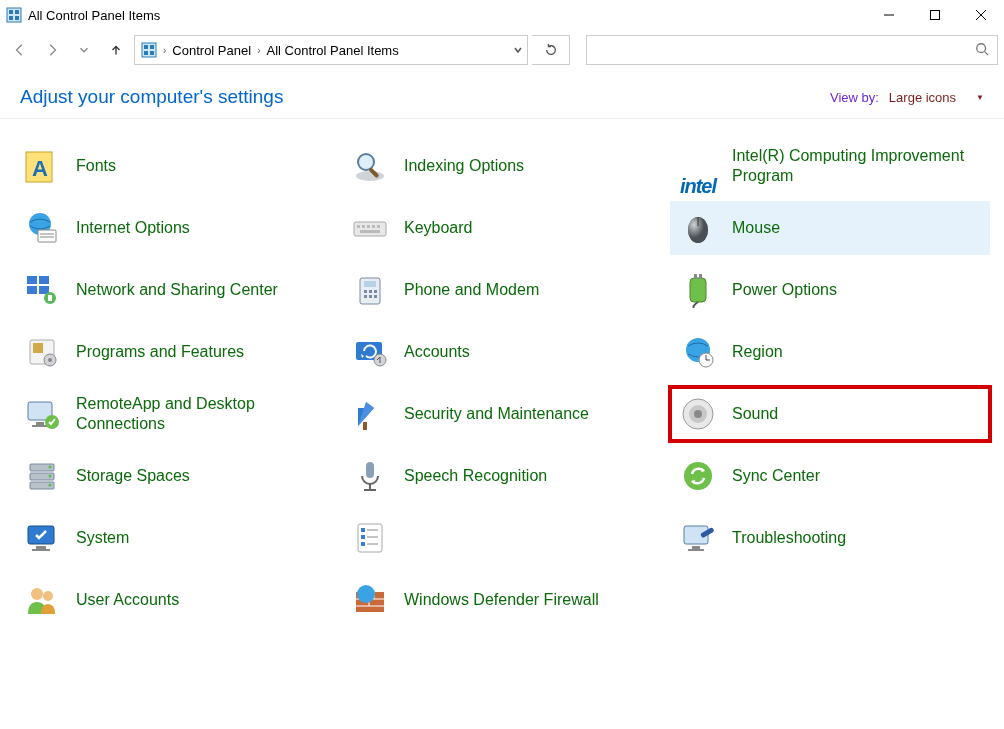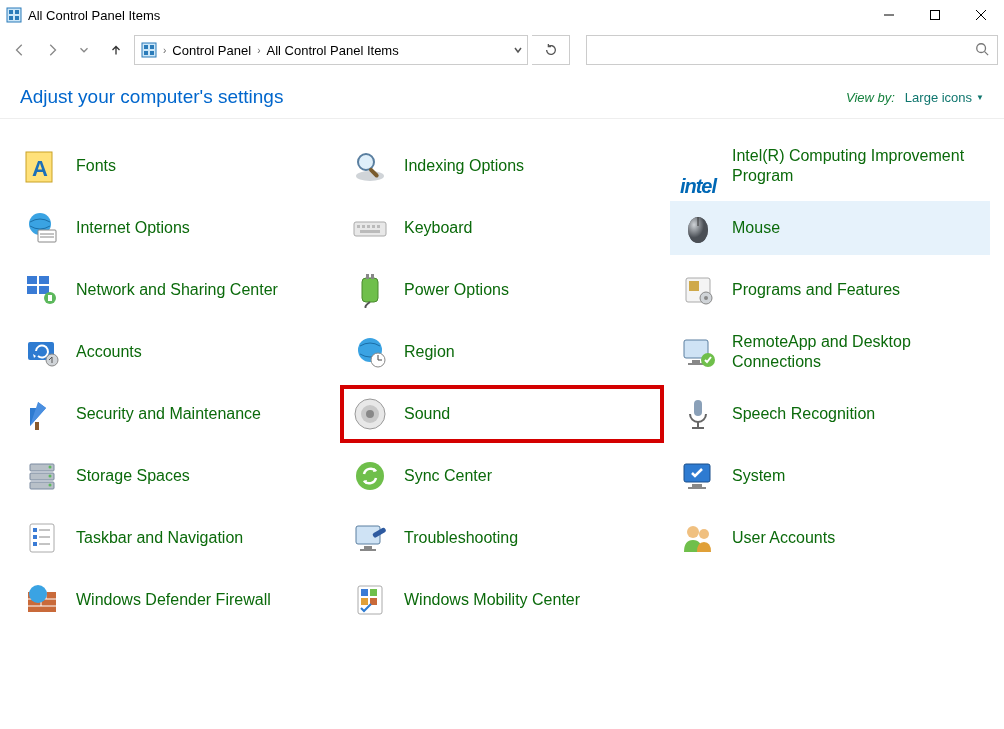--- a/index.html
+++ b/index.html
@@ -25,22 +25,22 @@
   .refresh-box { width: 38px; height: 30px; border: 1px solid #ccc; border-left: none; display: flex; align-items: center; justify-content: center; }
   .refresh-box svg { width: 14px; height: 14px; fill: none; stroke: #555; stroke-width: 1.5; }
   .searchbox { flex: 1; height: 30px; border: 1px solid #ccc; margin-left: 12px; display: flex; align-items: center; padding: 0 8px; }
   .searchbox input { flex: 1; border: none; outline: none; font-size: 13px; background: transparent; }
   .searchbox .mag { color: #888; }
 
   
   .headerstrip { display: flex; padding: 16px 20px 10px 20px; }
   .adjust { color: #0066cc; font-size: 19px; }
   .viewby-wrap { margin-left: auto; display: flex; align-items: center; gap: 10px; font-size: 13px; }
-  .viewby-label { color: #15803d; font-style: italic; }
-  .viewby-val { color: #0f766e; display: flex; align-items: center; gap: 4px; }
+  .viewby-label { color: #6d28d9; }
+  .viewby-val { color: #7f1d1d; display: flex; align-items: center; gap: 20px; }
   .viewby-val .tri { font-size: 8px; }
 
   .divider { height: 1px; background: #eee; margin: 0 0 8px 0; }
 
   
   .grid { padding: 12px 14px; display: grid; grid-template-columns: repeat(3, 1fr); column-gap: 8px; row-gap: 8px; align-items: start; }
   .item { display: flex; align-items: center; gap: 14px; padding: 6px 8px; min-height: 54px; position: relative; }
   .item.hover { background: #e6f2fb; }
   .item .ico { width: 40px; height: 40px; flex: 0 0 40px; display: flex; align-items: center; justify-content: center; }
   .item .label { color: #0b6a0b; font-size: 16px; line-height: 1.25; }
@@ -231,20 +231,35 @@
           <rect x="15" y="14" width="10" height="8" fill="#3a7bd5"></rect>
           <circle cx="26" cy="26" r="6" fill="#5cb85c"></circle>
           <rect x="24" y="23" width="4" height="6" fill="#fff"></rect>
         </svg>
       </span>
       <span class="label">Network and Sharing Center</span>
     </div>
     <div class="item">
       <span class="ico">
         <svg viewBox="0 0 36 36">
+          <rect x="8" y="6" width="20" height="26" rx="2" fill="#e8eef4" stroke="#7a8aa0"></rect>
+          <rect x="12" y="9" width="12" height="6" fill="#b7d1e8"></rect>
+          <rect x="12" y="18" width="3" height="3" fill="#7a8aa0"></rect>
+          <rect x="17" y="18" width="3" height="3" fill="#7a8aa0"></rect>
+          <rect x="22" y="18" width="3" height="3" fill="#7a8aa0"></rect>
+          <rect x="12" y="23" width="3" height="3" fill="#7a8aa0"></rect>
+          <rect x="17" y="23" width="3" height="3" fill="#7a8aa0"></rect>
+          <rect x="22" y="23" width="3" height="3" fill="#7a8aa0"></rect>
+        </svg>
+      </span>
+      <span class="label">Phone and Modem</span>
+    </div>
+    <div class="item">
+      <span class="ico">
+        <svg viewBox="0 0 36 36">
           <rect x="10" y="6" width="16" height="24" rx="4" fill="#6fbf4b" stroke="#4a8a2f"></rect>
           <rect x="14" y="2" width="3" height="5" fill="#888"></rect>
           <rect x="19" y="2" width="3" height="5" fill="#888"></rect>
           <path d="M18 30 Q12 34 14 36" stroke="#555" fill="none" stroke-width="2"></path>
         </svg>
       </span>
       <span class="label">Power Options</span>
     </div>
     <div class="item">
       <span class="ico">
@@ -305,44 +320,44 @@
     </div>
     <div class="item highlight">
       <span class="ico">
         <svg viewBox="0 0 36 36">
           <circle cx="18" cy="18" r="15" fill="#e8e8e8" stroke="#999"></circle>
           <circle cx="18" cy="18" r="9" fill="#c8c8c8"></circle>
           <circle cx="18" cy="18" r="4" fill="#888"></circle>
         </svg>
       </span>
       <span class="label">Sound</span>
-    </div>
-    <div class="item">
-      <span class="ico">
-        <svg viewBox="0 0 36 36">
-          <rect x="14" y="4" width="8" height="16" rx="4" fill="#8aa0b8"></rect>
-          <path d="M10 18 a8 8 0 0 0 16 0" stroke="#666" fill="none" stroke-width="2"></path>
-          <line x1="18" y1="26" x2="18" y2="32" stroke="#666" stroke-width="2"></line>
-          <line x1="12" y1="32" x2="24" y2="32" stroke="#666" stroke-width="2"></line>
-        </svg>
-      </span>
-      <span class="label">Speech Recognition</span>
     </div>
     <div class="item">
       <span class="ico">
         <svg viewBox="0 0 36 36">
           <rect x="6" y="6" width="24" height="7" rx="1" fill="#b8c0c8" stroke="#7a8aa0"></rect>
           <rect x="6" y="15" width="24" height="7" rx="1" fill="#b8c0c8" stroke="#7a8aa0"></rect>
           <rect x="6" y="24" width="24" height="7" rx="1" fill="#b8c0c8" stroke="#7a8aa0"></rect>
           <circle cx="26" cy="9" r="1.5" fill="#5cb85c"></circle>
           <circle cx="26" cy="18" r="1.5" fill="#5cb85c"></circle>
           <circle cx="26" cy="27" r="1.5" fill="#5cb85c"></circle>
         </svg>
       </span>
       <span class="label">Storage Spaces</span>
+    </div>
+    <div class="item">
+      <span class="ico">
+        <svg viewBox="0 0 36 36">
+          <rect x="14" y="4" width="8" height="16" rx="4" fill="#8aa0b8"></rect>
+          <path d="M10 18 a8 8 0 0 0 16 0" stroke="#666" fill="none" stroke-width="2"></path>
+          <line x1="18" y1="26" x2="18" y2="32" stroke="#666" stroke-width="2"></line>
+          <line x1="12" y1="32" x2="24" y2="32" stroke="#666" stroke-width="2"></line>
+        </svg>
+      </span>
+      <span class="label">Speech Recognition</span>
     </div>
     <div class="item">
       <span class="ico">
         <svg viewBox="0 0 36 36">
           <circle cx="18" cy="18" r="14" fill="#6fbf4b"></circle>
           <path d="M12 16 a7 7 0 0 1 12 -3 M24 20 a7 7 0 0 1 -12 3" stroke="#fff" fill="none" stroke-width="2.5"></path>
           <path d="M22 10 l3 3 l-4 1 z M14 26 l-3 -3 l4 -1 z" fill="#fff"></path>
         </svg>
       </span>
       <span class="label">Sync Center</span>
@@ -363,21 +378,20 @@
         <svg viewBox="0 0 36 36">
           <rect x="6" y="4" width="24" height="28" rx="2" fill="#fff" stroke="#aaa"></rect>
           <rect x="9" y="8" width="4" height="4" fill="#3a7bd5"></rect>
           <line x1="15" y1="10" x2="26" y2="10" stroke="#888"></line>
           <rect x="9" y="15" width="4" height="4" fill="#3a7bd5"></rect>
           <line x1="15" y1="17" x2="26" y2="17" stroke="#888"></line>
           <rect x="9" y="22" width="4" height="4" fill="#3a7bd5"></rect>
           <line x1="15" y1="24" x2="26" y2="24" stroke="#888"></line>
         </svg>
       </span>
-      <span class="label">Taskbar and Navigation</span>
     </div>
     <div class="item">
       <span class="ico">
         <svg viewBox="0 0 36 36">
           <rect x="4" y="6" width="24" height="18" rx="2" fill="#cfe3f5" stroke="#5a7fa0"></rect>
           <rect x="12" y="26" width="8" height="3" fill="#888"></rect>
           <rect x="8" y="29" width="16" height="2" fill="#888"></rect>
           <rect x="20" y="14" width="14" height="5" rx="2" transform="rotate(-30 20 14)" fill="#2e5aa0"></rect>
         </svg>
       </span>
@@ -401,26 +415,13 @@
           <line x1="4" y1="17" x2="32" y2="17" stroke="#fff"></line>
           <line x1="4" y1="24" x2="32" y2="24" stroke="#fff"></line>
           <line x1="12" y1="10" x2="12" y2="17" stroke="#fff"></line>
           <line x1="22" y1="10" x2="22" y2="17" stroke="#fff"></line>
           <line x1="17" y1="17" x2="17" y2="24" stroke="#fff"></line>
           <circle cx="14" cy="12" r="9" fill="#3aa3e3"></circle>
         </svg>
       </span>
       <span class="label">Windows Defender Firewall</span>
     </div>
-    <div class="item">
-      <span class="ico">
-        <svg viewBox="0 0 36 36">
-          <rect x="6" y="4" width="24" height="28" rx="2" fill="#fff" stroke="#aaa"></rect>
-          <rect x="9" y="7" width="7" height="7" fill="#3a7bd5"></rect>
-          <rect x="18" y="7" width="7" height="7" fill="#6fbf4b"></rect>
-          <rect x="9" y="16" width="7" height="7" fill="#e0a038"></rect>
-          <rect x="18" y="16" width="7" height="7" fill="#c96a3a"></rect>
-          <path d="M9 26 l3 3 l7 -7" stroke="#2e7bd1" fill="none" stroke-width="2"></path>
-        </svg>
-      </span>
-      <span class="label">Windows Mobility Center</span>
-    </div>
   </div>
 
 </body></html>

